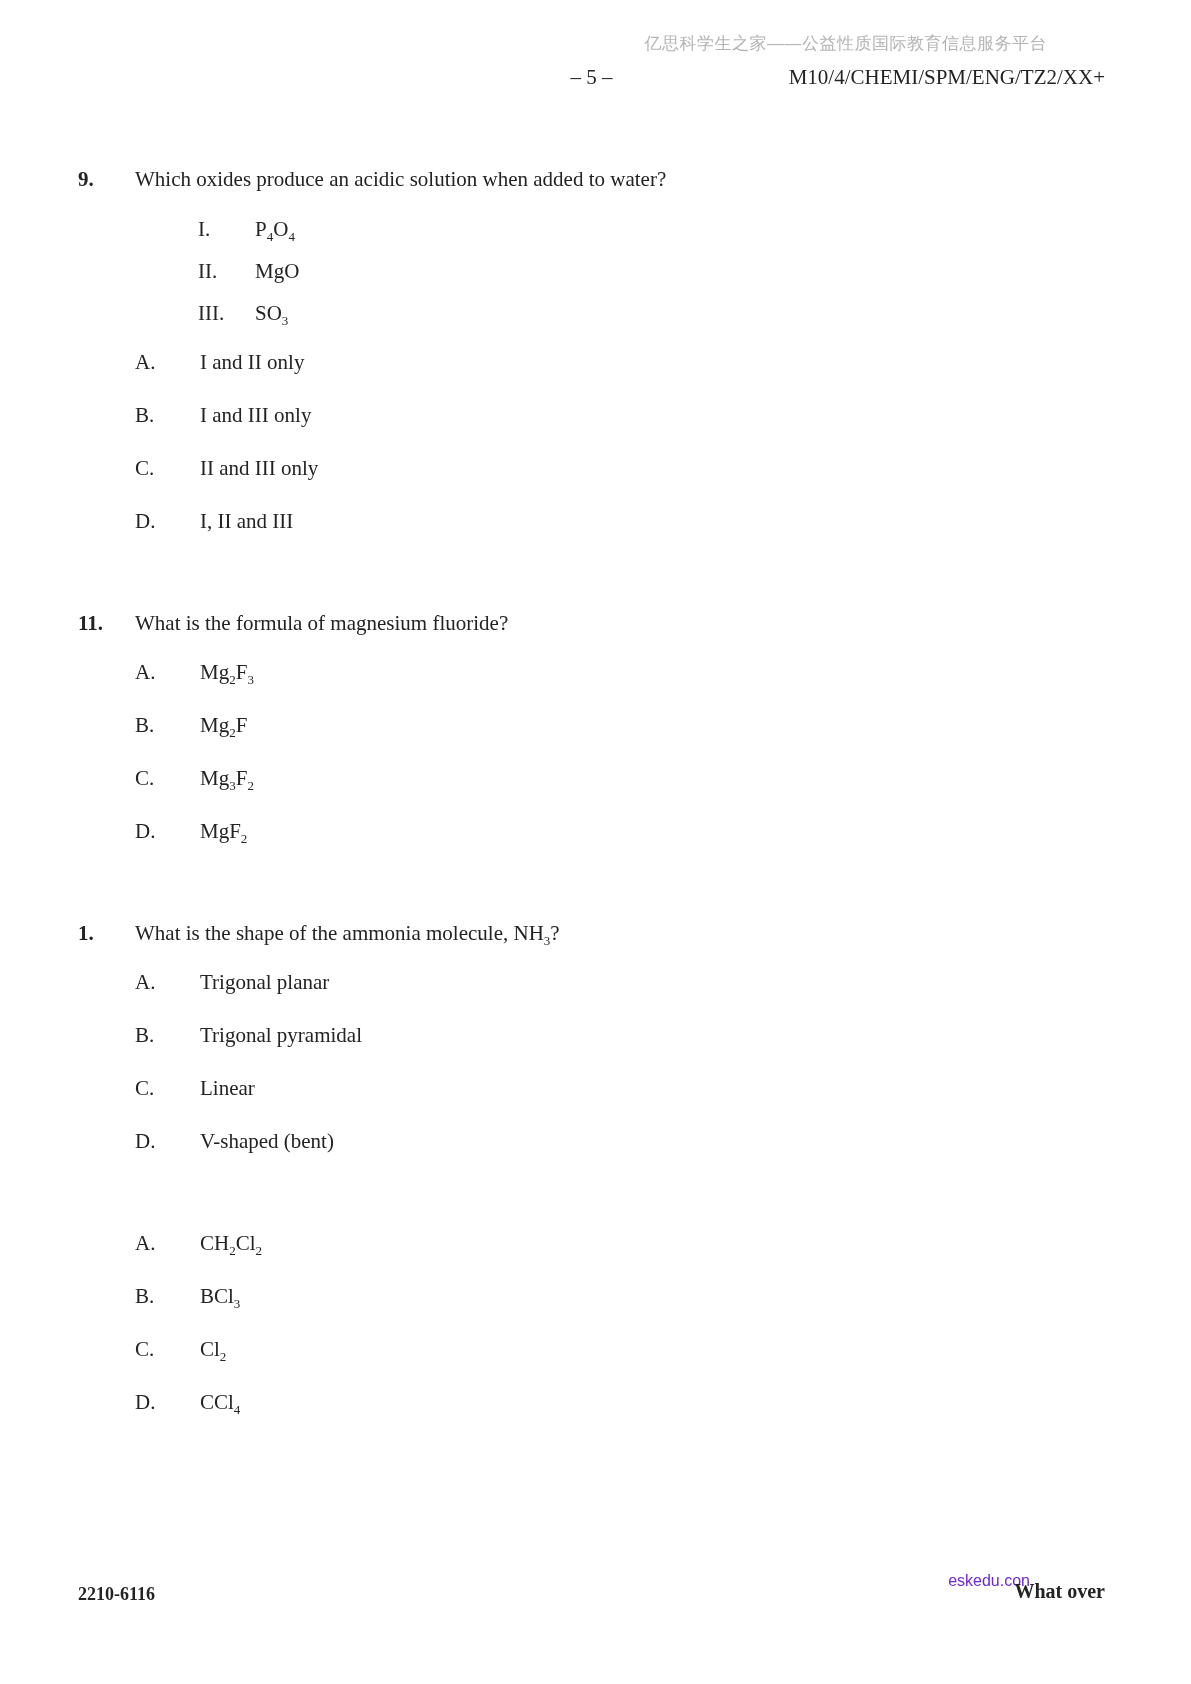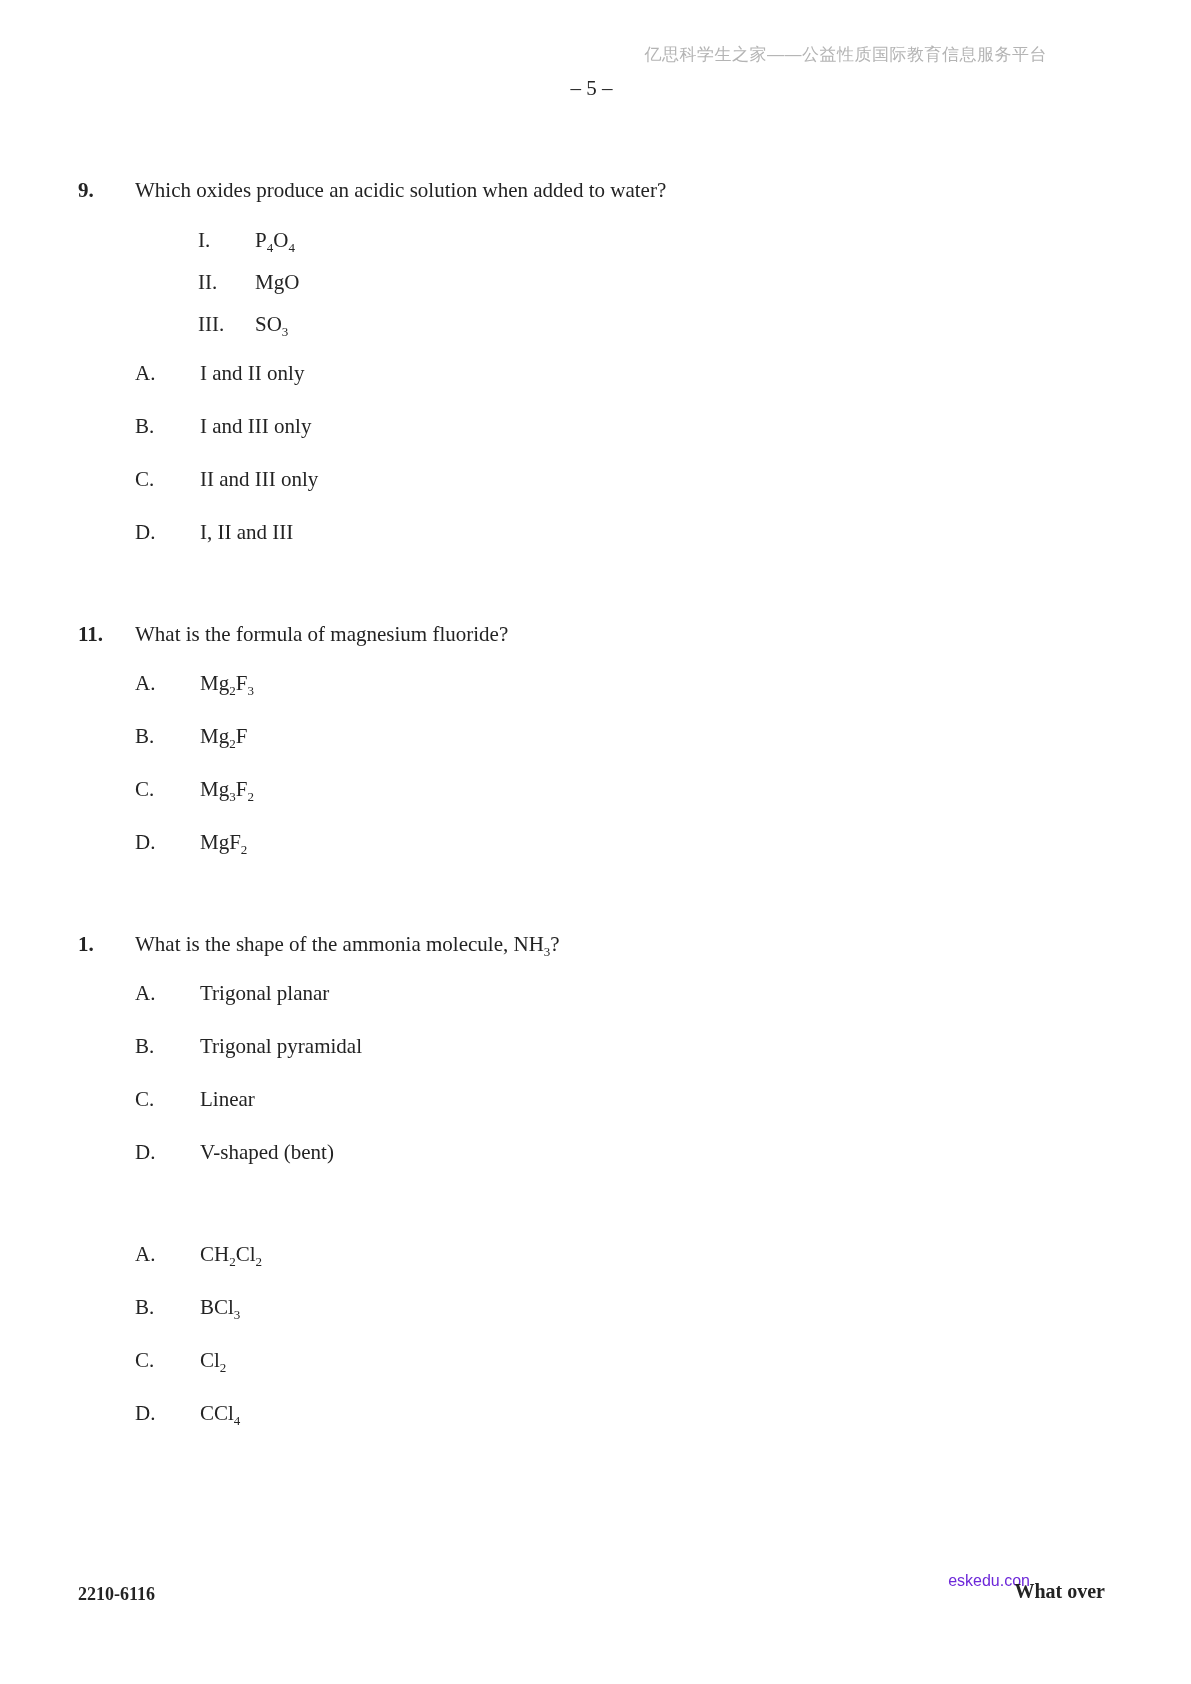--- a/index.html
+++ b/index.html
@@ -8,21 +8,21 @@
     width: 1191px;
     height: 1684px;
     position: relative;
     overflow: hidden;
     font-family: "Liberation Serif", "DejaVu Serif", serif;
     color: #232323;
   }
   .page {
     position: absolute;
     inset: 0;
-    padding: 46px 86px 0 78px;
+    padding: 35px 86px 0 78px;
   }
   
   .header-watermark {
     text-align: right;
     padding-right: 58px;
     font-family: "Liberation Sans", "DejaVu Sans", sans-serif;
     font-size: 17px;
     line-height: 18px;
     color: #b4b4b4;
     letter-spacing: 0.5px;
@@ -99,20 +99,21 @@
 </style>
 </head>
 <body>
 
 <div class="page">
 
   <div class="header-watermark">亿思科学生之家——公益性质国际教育信息服务平台</div>
 
   <div class="header-line2">
     <span class="page-num">– 5 –</span>
+    <span class="paper-code">M10/4/CHEMI/SPM/ENG/TZ2/XX+</span>
   </div>
 
   <div class="question">
     <div class="q-head">
       <span class="q-num">9.</span>
       <span class="q-text">Which oxides produce an acidic solution when added to water?</span>
     </div>
     <div class="statements">
       <div class="stmt-row">
         <span class="stmt-num">I.</span>

